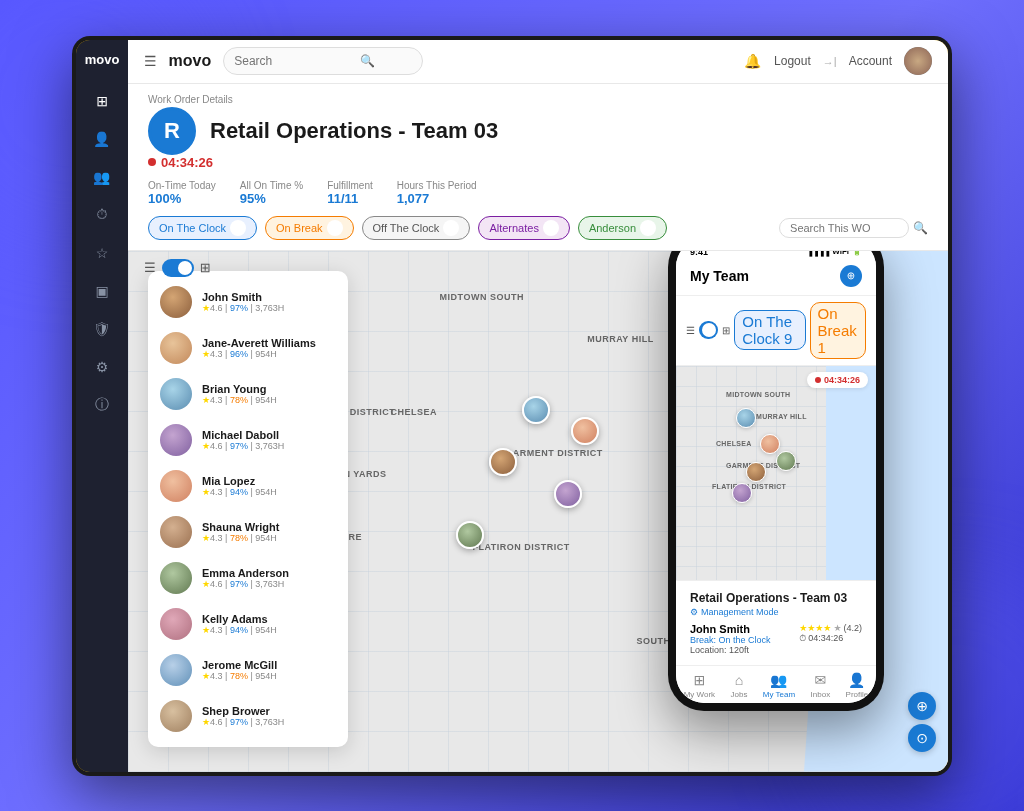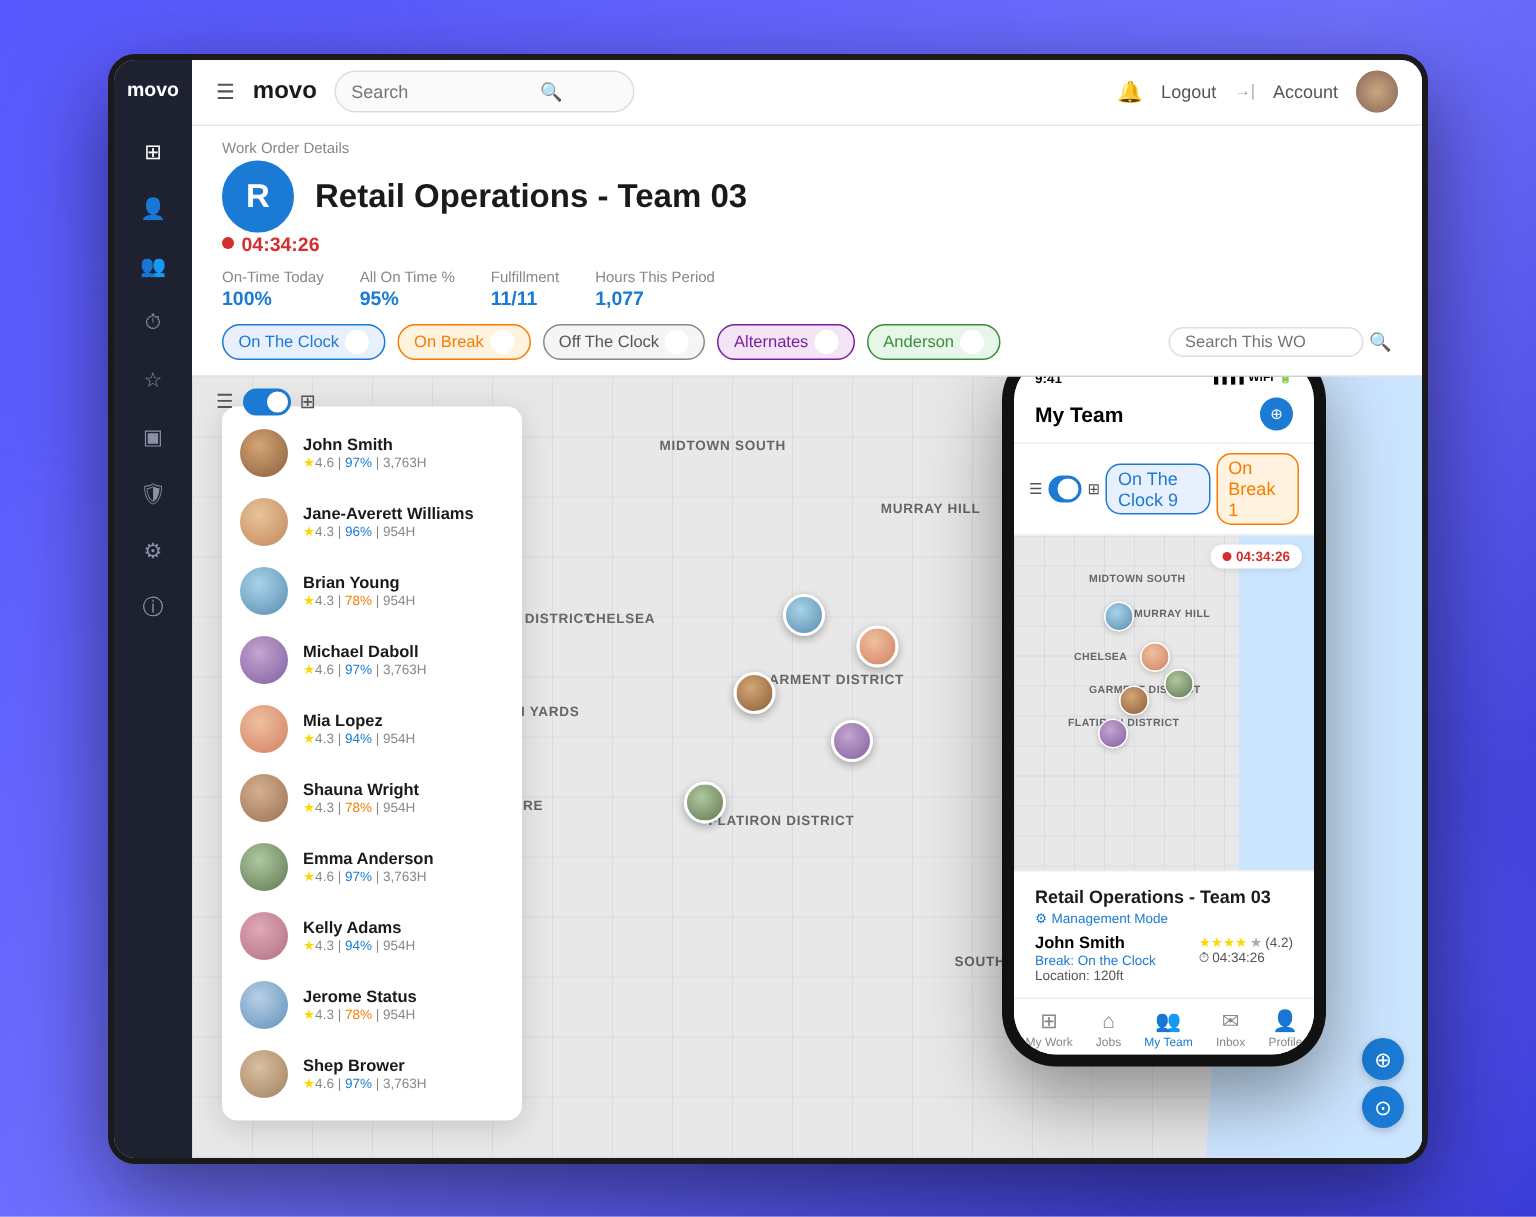--- a/index.html
+++ b/index.html
@@ -21,21 +21,21 @@
       background: #1a1a1a;
       border-radius: 18px;
       padding: 4px;
       box-shadow: 0 20px 60px rgba(0,0,0,0.5);
       position: relative;
     }
 
     .device-inner {
       width: 100%;
       height: 100%;
-      background: #c4b5fd;
+      background: #eab308;
       border-radius: 14px;
       overflow: hidden;
       display: flex;
       flex-direction: row;
     }
 
     
     .sidebar {
       width: 52px;
       background: #1e2130;
@@ -465,21 +465,21 @@
     }
     .phone-toggle-thumb {
       width: 14px;
       height: 14px;
       background: white;
       border-radius: 50%;
       margin-left: auto;
     }
 
     .phone-tab {
-      font-size: 12px;
+      font-size: 15px;
       padding: 2px 7px;
       border-radius: 10px;
       border: 1px solid;
       font-weight: 500;
     }
 
     .phone-tab.blue { border-color: #1a7ad4; color: #1a7ad4; background: #e8f0fe; }
     .phone-tab.orange { border-color: #f57c00; color: #f57c00; background: #fff3e0; }
 
     .phone-map-area {
@@ -923,21 +923,21 @@
                   <div class="list-name">Kelly Adams</div>
                   <div class="list-meta">
                     <span class="star">★</span><span>4.3</span> | <span class="pct-blue">94%</span> | <span>954H</span>
                   </div>
                 </div>
               </div>
 
               <div class="list-item">
                 <div class="list-avatar av9"></div>
                 <div class="list-info">
-                  <div class="list-name">Jerome Status</div>
+                  <div class="list-name">Jerome McGill</div>
                   <div class="list-meta">
                     <span class="star">★</span><span>4.3</span> | <span class="pct-orange">78%</span> | <span>954H</span>
                   </div>
                 </div>
               </div>
 
               <div class="list-item">
                 <div class="list-avatar av10"></div>
                 <div class="list-info">
                   <div class="list-name">Shep Brower</div>

